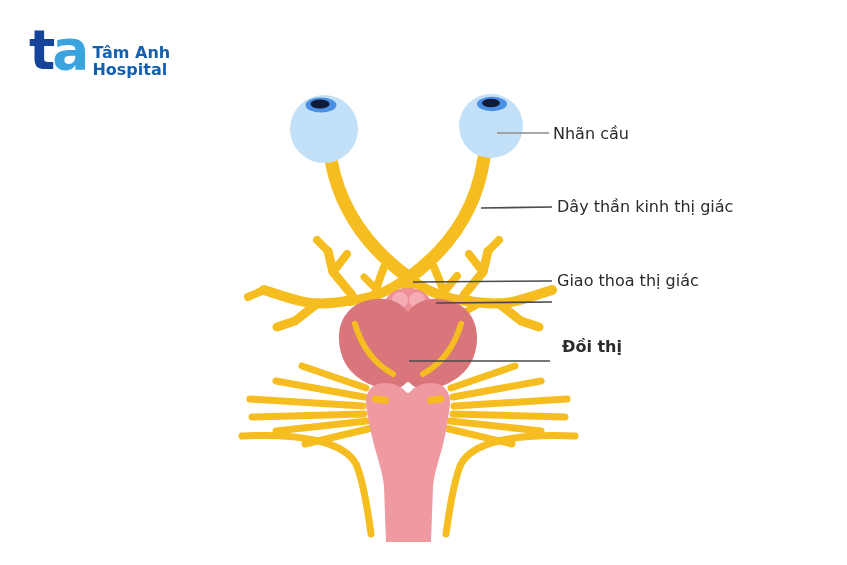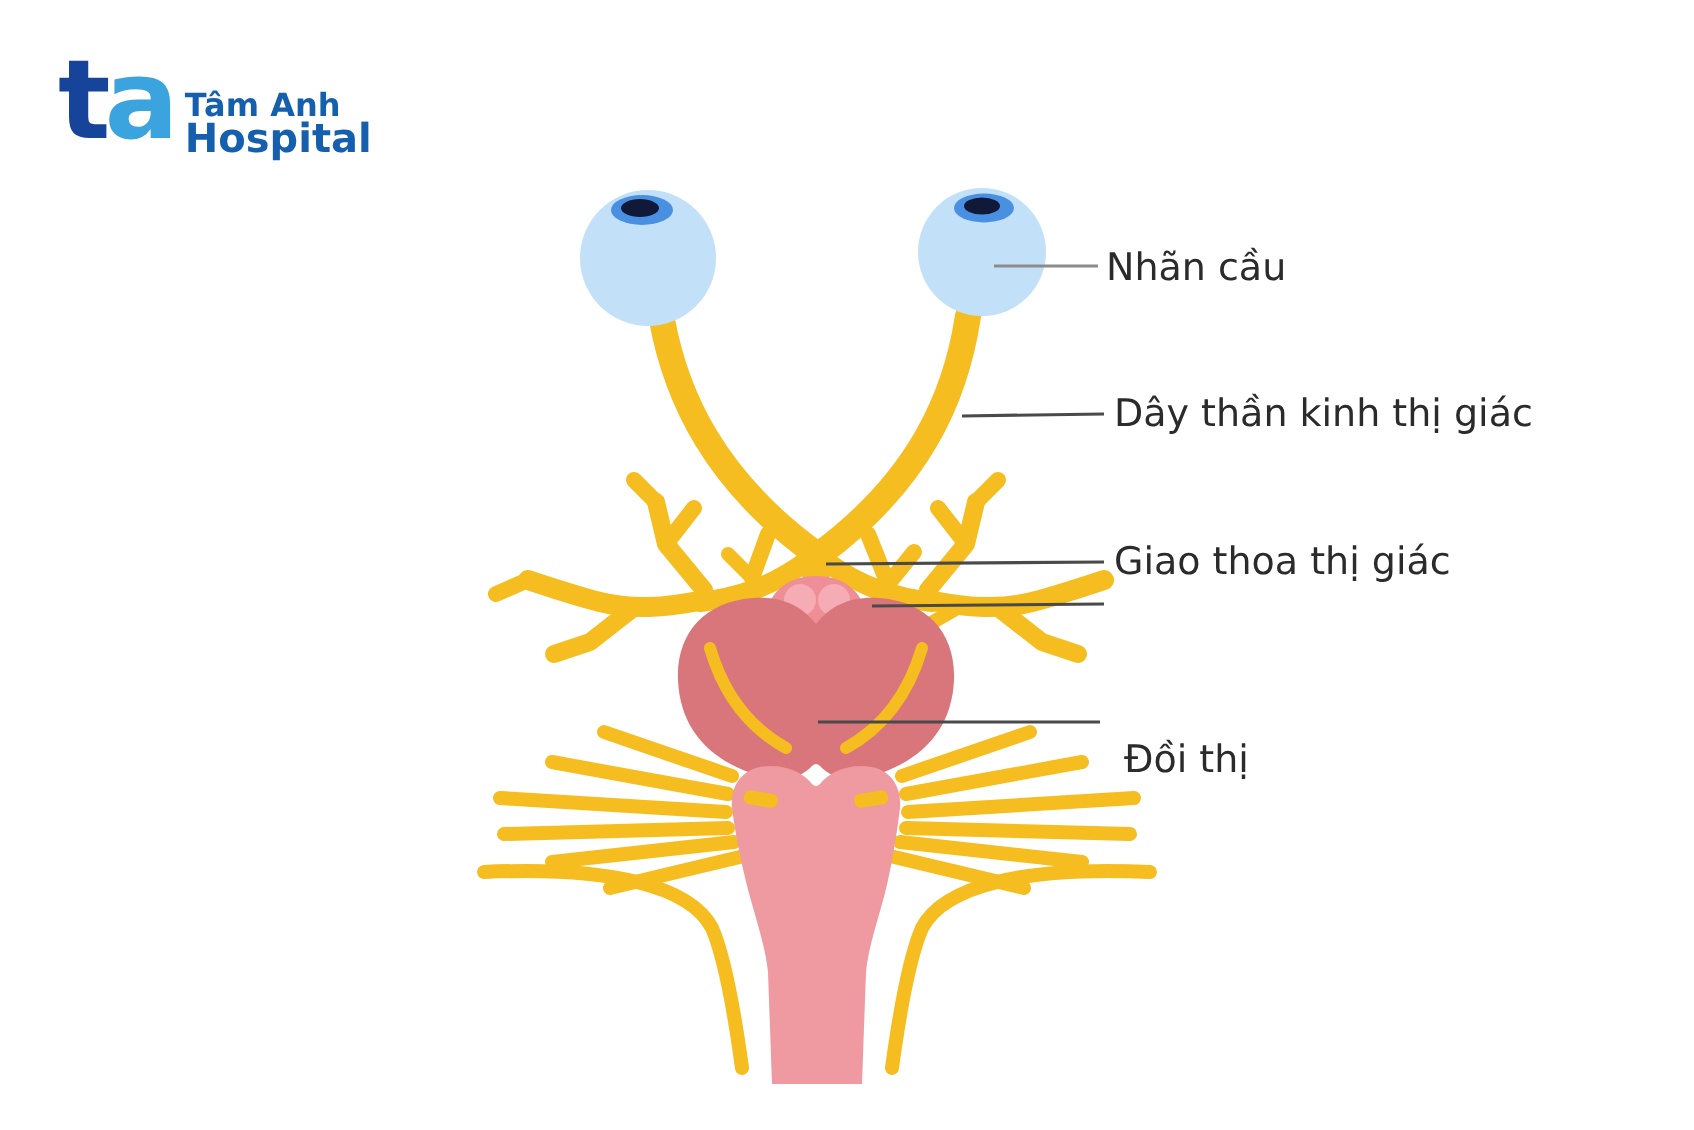--- a/index.html
+++ b/index.html
@@ -14,41 +14,41 @@
     position:relative; width:847px; height:565px; background:#fff;
     font-family:"DejaVu Sans", "Liberation Sans", sans-serif; overflow:hidden;
   }
   
   .logo{position:absolute; left:29px; top:22px; display:flex; align-items:flex-end;}
   .logo-mark{font-weight:bold; font-size:55px; line-height:0.9; letter-spacing:-3px; height:52px;}
   .logo-mark .t{color:var(--logo-navy);}
   .logo-mark .a{color:var(--logo-blue);}
   .logo-words{margin-left:6px; margin-top:22px; color:var(--logo-text); font-weight:bold;}
   .logo-words .w1{font-size:16px; line-height:17px;}
-  .logo-words .w2{font-size:20px; line-height:17px;}
+  .logo-words .w2{font-size:16px; line-height:17px;}
   
   svg{position:absolute; left:0; top:0;}
   .st-yellow{stroke:var(--nerve-yellow); fill:none; stroke-linecap:round; stroke-linejoin:round;}
   .fl-yellow{fill:var(--nerve-yellow);}
   .fl-rose{fill:var(--thalamus-rose);}
   .fl-pink{fill:var(--brainstem-pink);}
   .fl-mound{fill:var(--chiasm-pink);}
   .fl-dot{fill:var(--chiasm-dot-pink);}
   .fl-eye{fill:var(--eyeball-blue);}
   .fl-iris{fill:var(--iris-blue);}
   .fl-pupil{fill:var(--pupil-dark);}
   .leader{stroke:var(--leader-dark); stroke-width:1.6; fill:none;}
   .leader-gray{stroke:var(--leader-gray);}
   
-  .lbl{position:absolute; font-size:19px; color:var(--label-text); white-space:nowrap; line-height:20px;}
+  .lbl{position:absolute; font-size:16px; color:var(--label-text); white-space:nowrap; line-height:20px;}
   .lbl-eyeball{left:553px; top:124px;}
   .lbl-nerve{left:557px; top:197px;}
   .lbl-chiasm{left:557px; top:271px;}
   .lbl-tract{left:557px; top:293px;}
-  .lbl-thalamus{left:562px; top:370px;}
+  .lbl-thalamus{left:562px; top:337px;font-weight:bold;}
 </style>
 </head>
 <body>
 
 <div id="stage">
 
   <div class="logo">
     <div class="logo-mark"><span class="t">t</span><span class="a">a</span></div>
     <div class="logo-words">
       <div class="w1">Tâm Anh</div>

